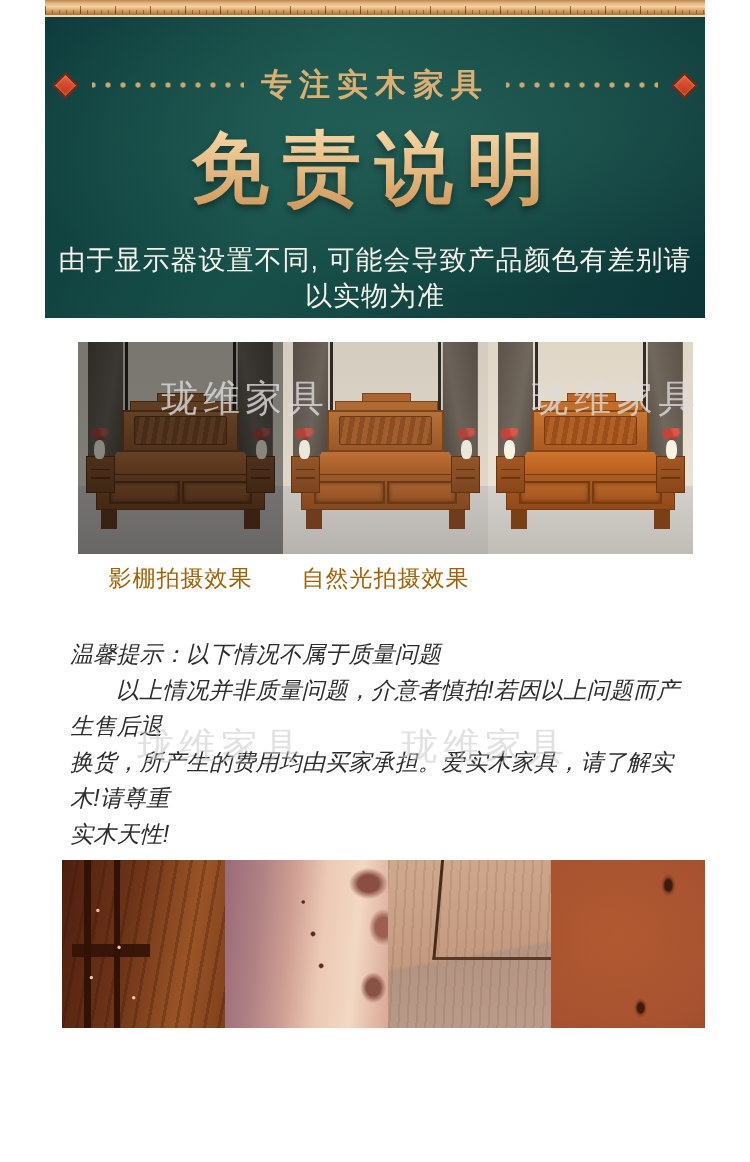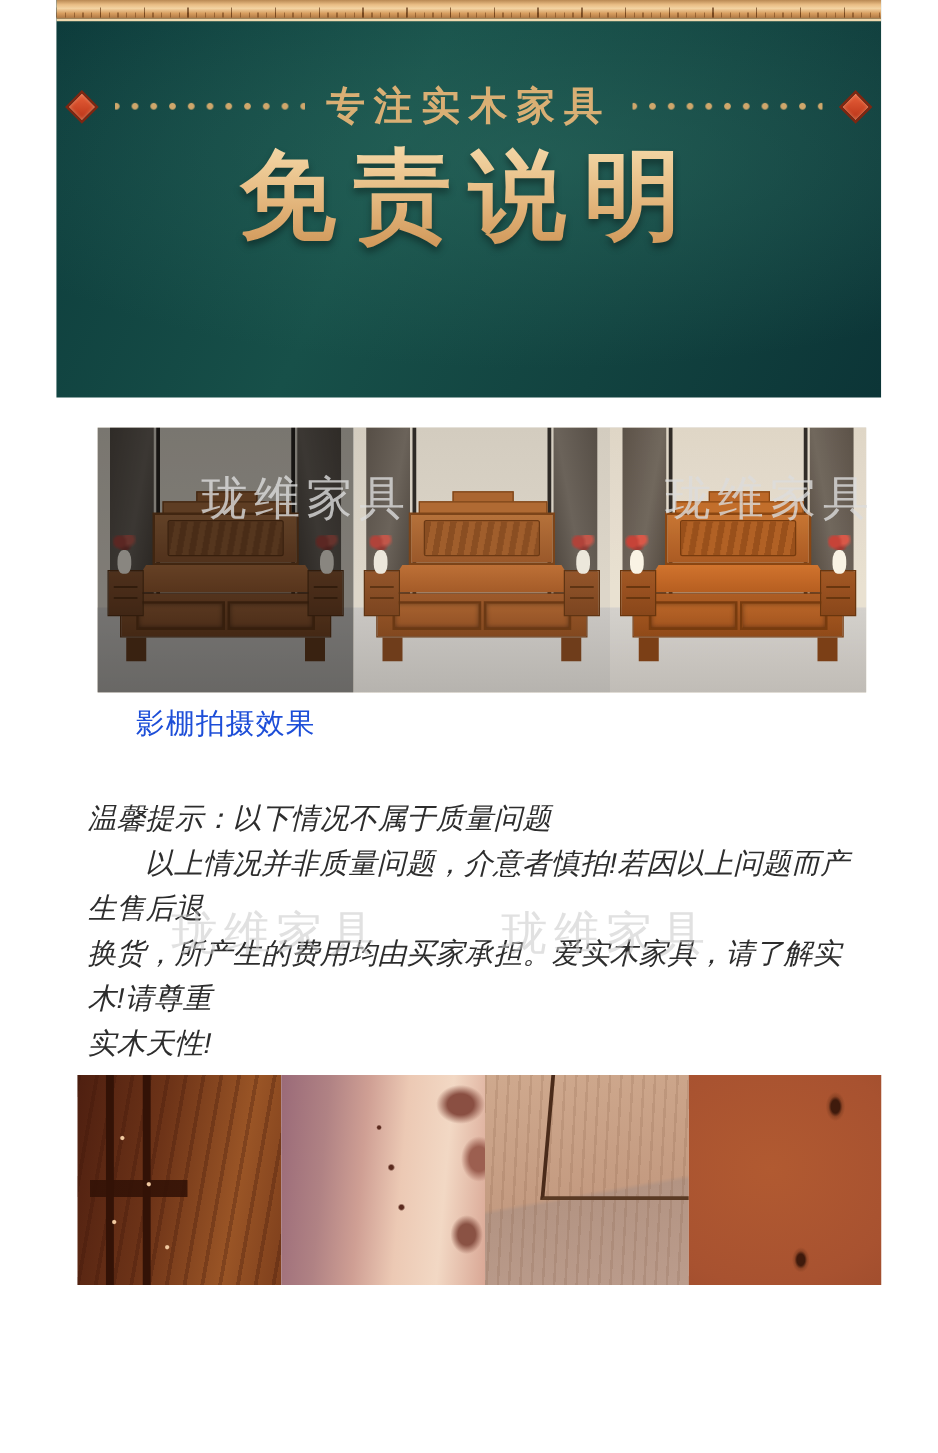--- a/index.html
+++ b/index.html
@@ -20,21 +20,21 @@
     background-size:auto 55%,auto 100%;background-position:bottom left,bottom left;background-repeat:repeat-x;}
   .tagline-row{margin-top:47px;display:flex;align-items:center;justify-content:center;gap:17px;}
   .diamond{width:15px;height:15px;transform:rotate(45deg);flex:0 0 auto;
     background:linear-gradient(135deg,#e8603a 0%,#c23c1e 80%);
     border:2px solid #7e2611;box-shadow:inset 0 0 3px rgba(255,220,180,.5);}
   .dots{width:152px;height:10px;flex:0 0 auto;
     background-image:radial-gradient(circle,#cfa76b 2.3px,rgba(0,0,0,0) 3px);
     background-size:15px 10px;background-position:center;}
   .tagline{font-family:"Liberation Serif",serif;font-size:31px;font-weight:700;
     color:#d9af74;letter-spacing:7px;white-space:nowrap;}
-  .title{margin:8px 0 0;text-align:center;font-family:"Liberation Serif",serif;
+  .title{margin:20px 0 0;text-align:center;font-family:"Liberation Serif",serif;
     font-size:78px;line-height:1.1;font-weight:700;letter-spacing:14px;color:#e3b87d;
     background:linear-gradient(180deg,#f2d4a2 8%,#e7bd85 45%,#d29a5c 95%);
     -webkit-background-clip:text;background-clip:text;-webkit-text-fill-color:transparent;
     filter:drop-shadow(0 4px 3px rgba(0,0,0,.35));}
   .subtitle{margin:30px 0 0;text-align:center;font-size:27px;font-weight:500;
     color:#f4f2ea;letter-spacing:1px;}
 
   
   .gallery{display:flex;justify-content:space-between;padding:24px 33px 0;}
   .shot{margin:0;width:205px;}
@@ -72,21 +72,21 @@
   .ns::before{content:"";position:absolute;inset:12% 14%;
     background:linear-gradient(transparent 28%,#5f3413 28% 34%,transparent 34% 62%,#5f3413 62% 68%,transparent 68%);}
   .ns-l{left:4%;} .ns-r{right:4%;}
   .vase{position:absolute;top:46%;width:5%;height:9%;background:#ece7db;border-radius:45% 45% 40% 40%;}
   .vase::before{content:"";position:absolute;top:-60%;left:-45%;width:190%;height:65%;
     background:
       radial-gradient(circle at 30% 45%,#b0433a 25%,transparent 45%),
       radial-gradient(circle at 68% 30%,#c2574a 22%,transparent 45%),
       radial-gradient(circle at 52% 75%,#8f3b34 20%,transparent 45%);}
   .vase-l{left:8%;} .vase-r{right:8%;}
-  .shot figcaption{margin-top:9px;text-align:center;font-size:23px;color:#1d4ed8;letter-spacing:1px;}
+  .shot figcaption{margin-top:9px;text-align:center;font-size:23px;color:#a16207;letter-spacing:1px;}
 
   
   .notice{margin:42px 25px 0;font-size:23px;line-height:36px;color:#2d2d2d;
     letter-spacing:.2px;font-weight:500;}
   .notice p{margin:0;white-space:pre-line;font-style:italic;}
   .indent{text-indent:2em;}
 
   
   .wood-grid{display:flex;justify-content:space-between;padding:0 17px;margin-top:8px;}
   .wood-item{margin:0;width:163px;}
@@ -138,20 +138,21 @@
   <header class="banner">
     <div class="ruler"></div>
     <div class="tagline-row">
       <span class="diamond"></span>
       <span class="dots"></span>
       <span class="tagline">专注实木家具</span>
       <span class="dots"></span>
       <span class="diamond"></span>
     </div>
     <h1 class="title">免责说明</h1>
+    <p class="subtitle">由于显示器设置不同, 可能会导致产品颜色有差别请以实物为准</p>
   </header>
 
   <section class="gallery">
     <figure class="shot">
       <div class="frame shot-studio">
         <div class="scene">
           <div class="wall"></div>
           <div class="floor"></div>
           <div class="drape dl"></div>
           <div class="drape dr"></div>
@@ -202,20 +203,21 @@
             </div>
             <div class="leg leg-l"></div>
             <div class="leg leg-r"></div>
           </div>
           <div class="ns ns-l"></div>
           <div class="ns ns-r"></div>
           <div class="vase vase-l"></div>
           <div class="vase vase-r"></div>
         </div>
       </div>
+      <figcaption>自然光拍摄效果</figcaption>
     </figure>
 
     <figure class="shot">
       <div class="frame shot-indoor">
         <div class="scene">
           <div class="wall"></div>
           <div class="floor"></div>
           <div class="drape dl"></div>
           <div class="drape dr"></div>
           <div class="pole pl"></div>

